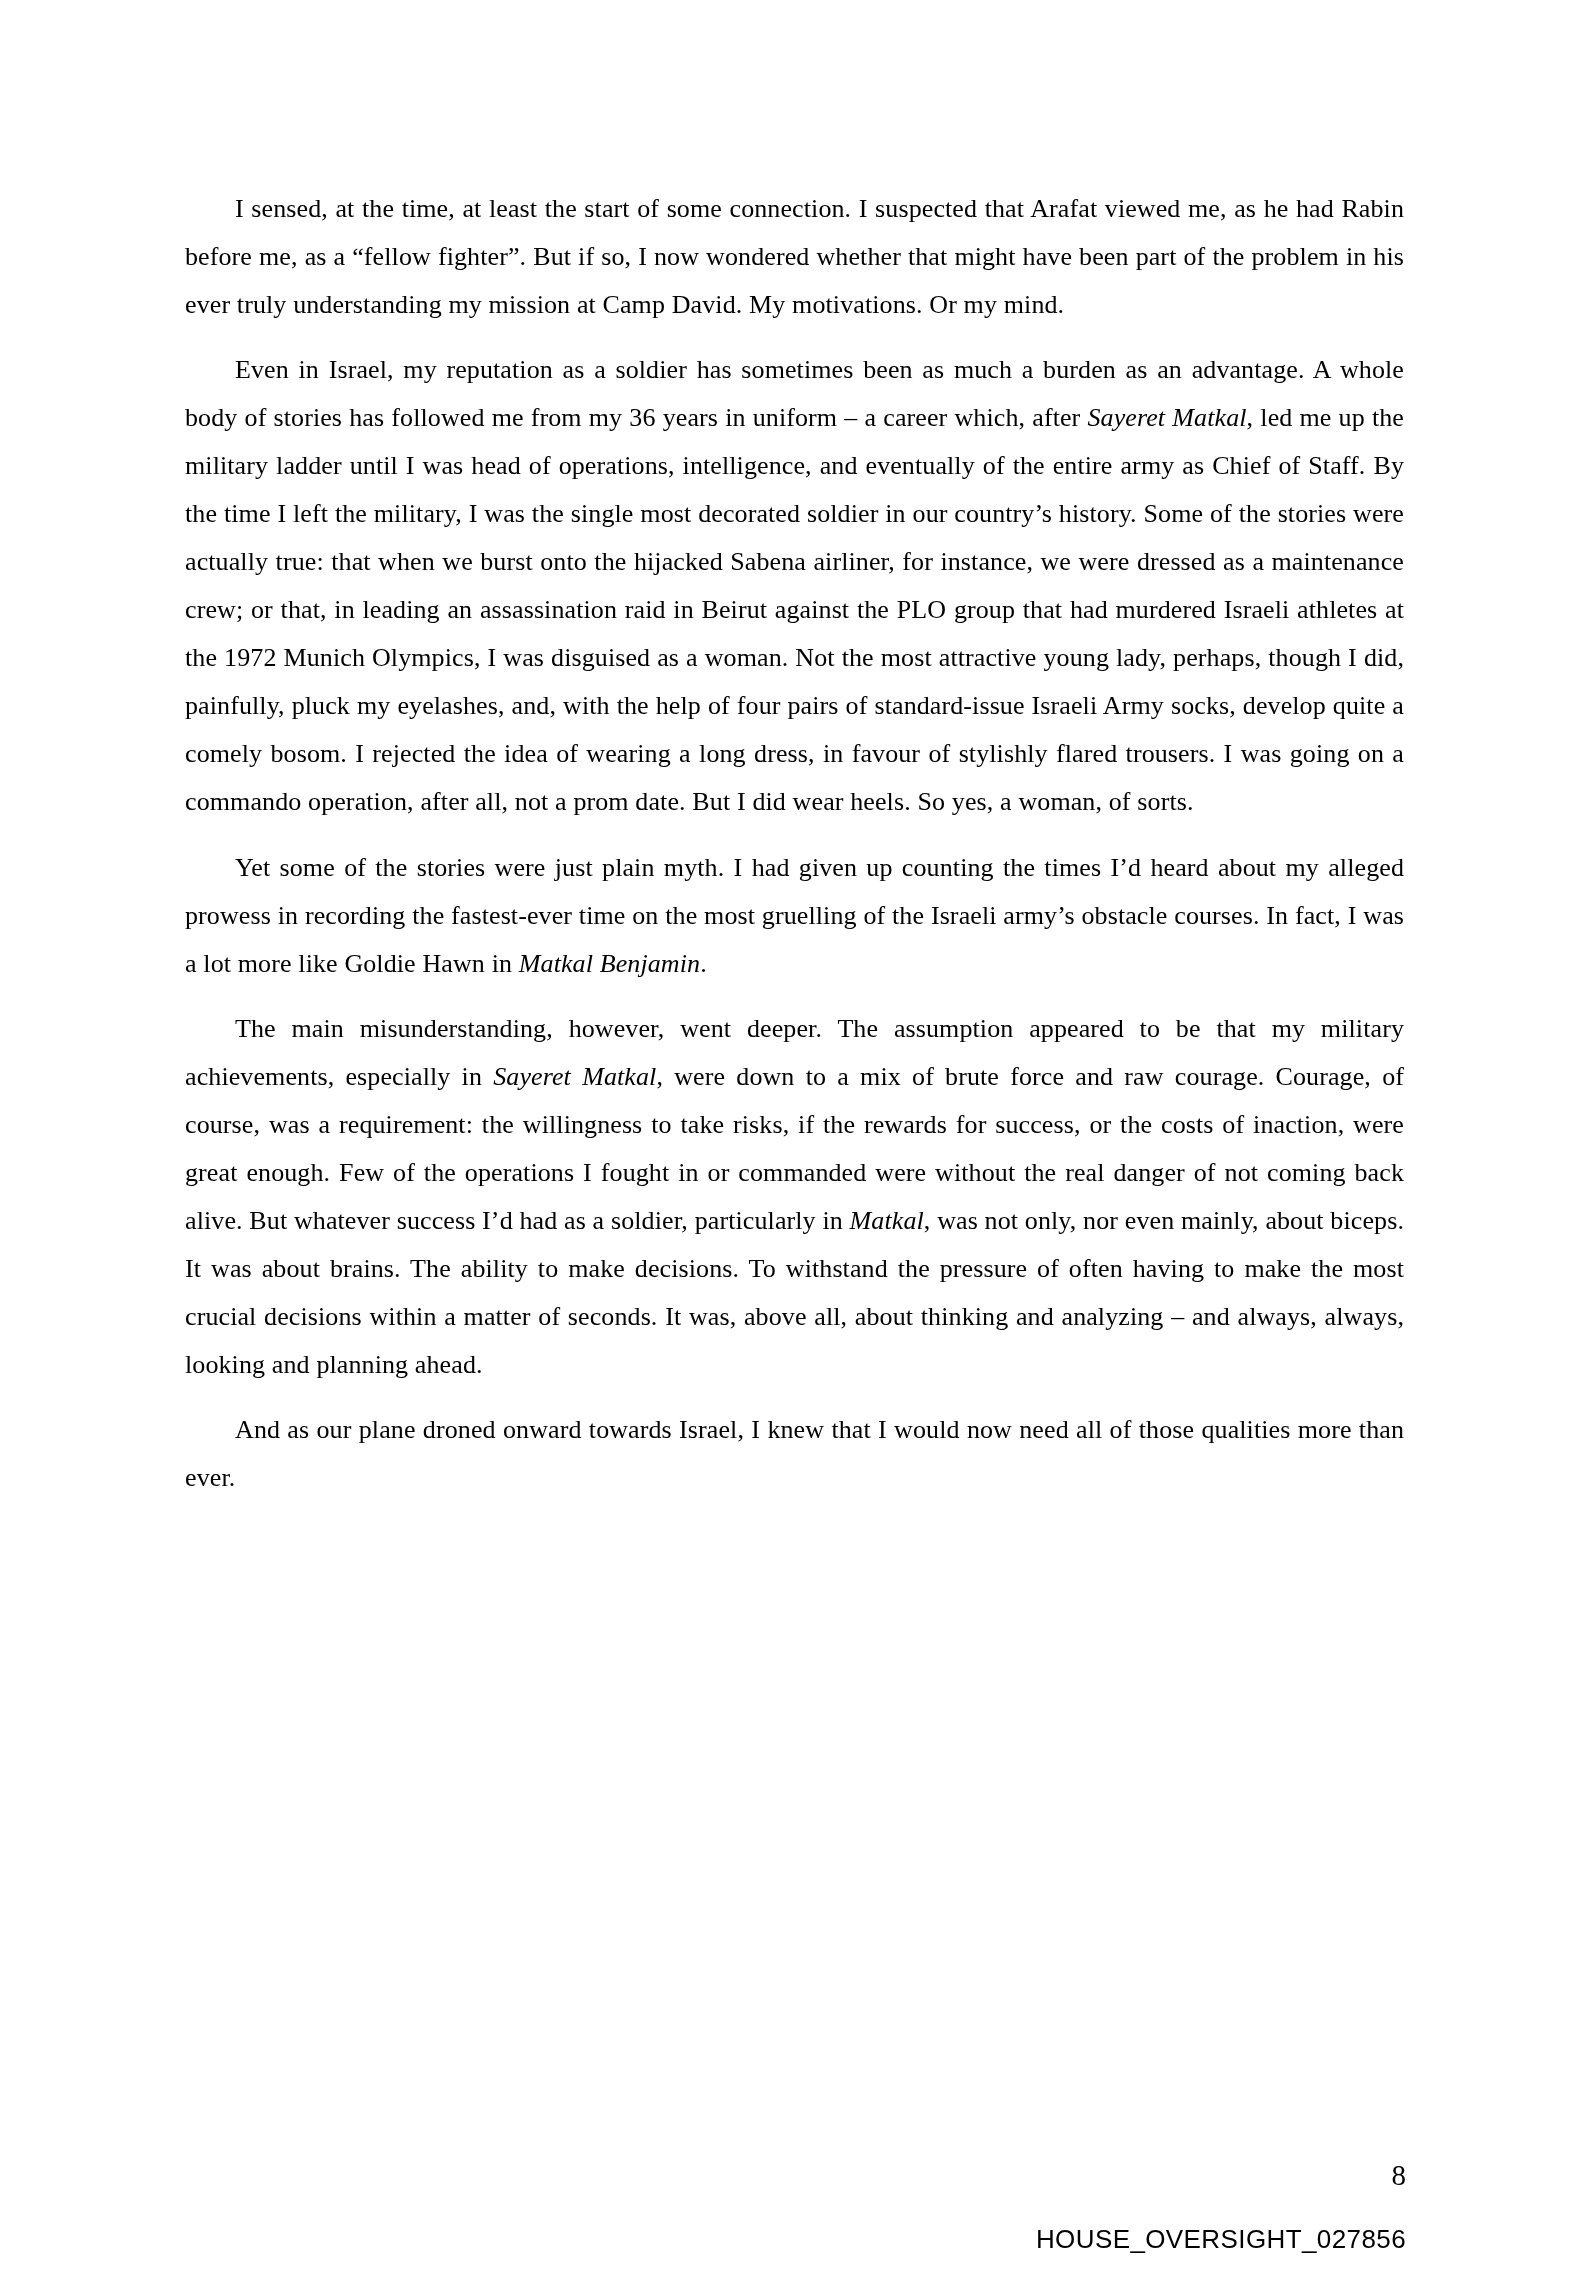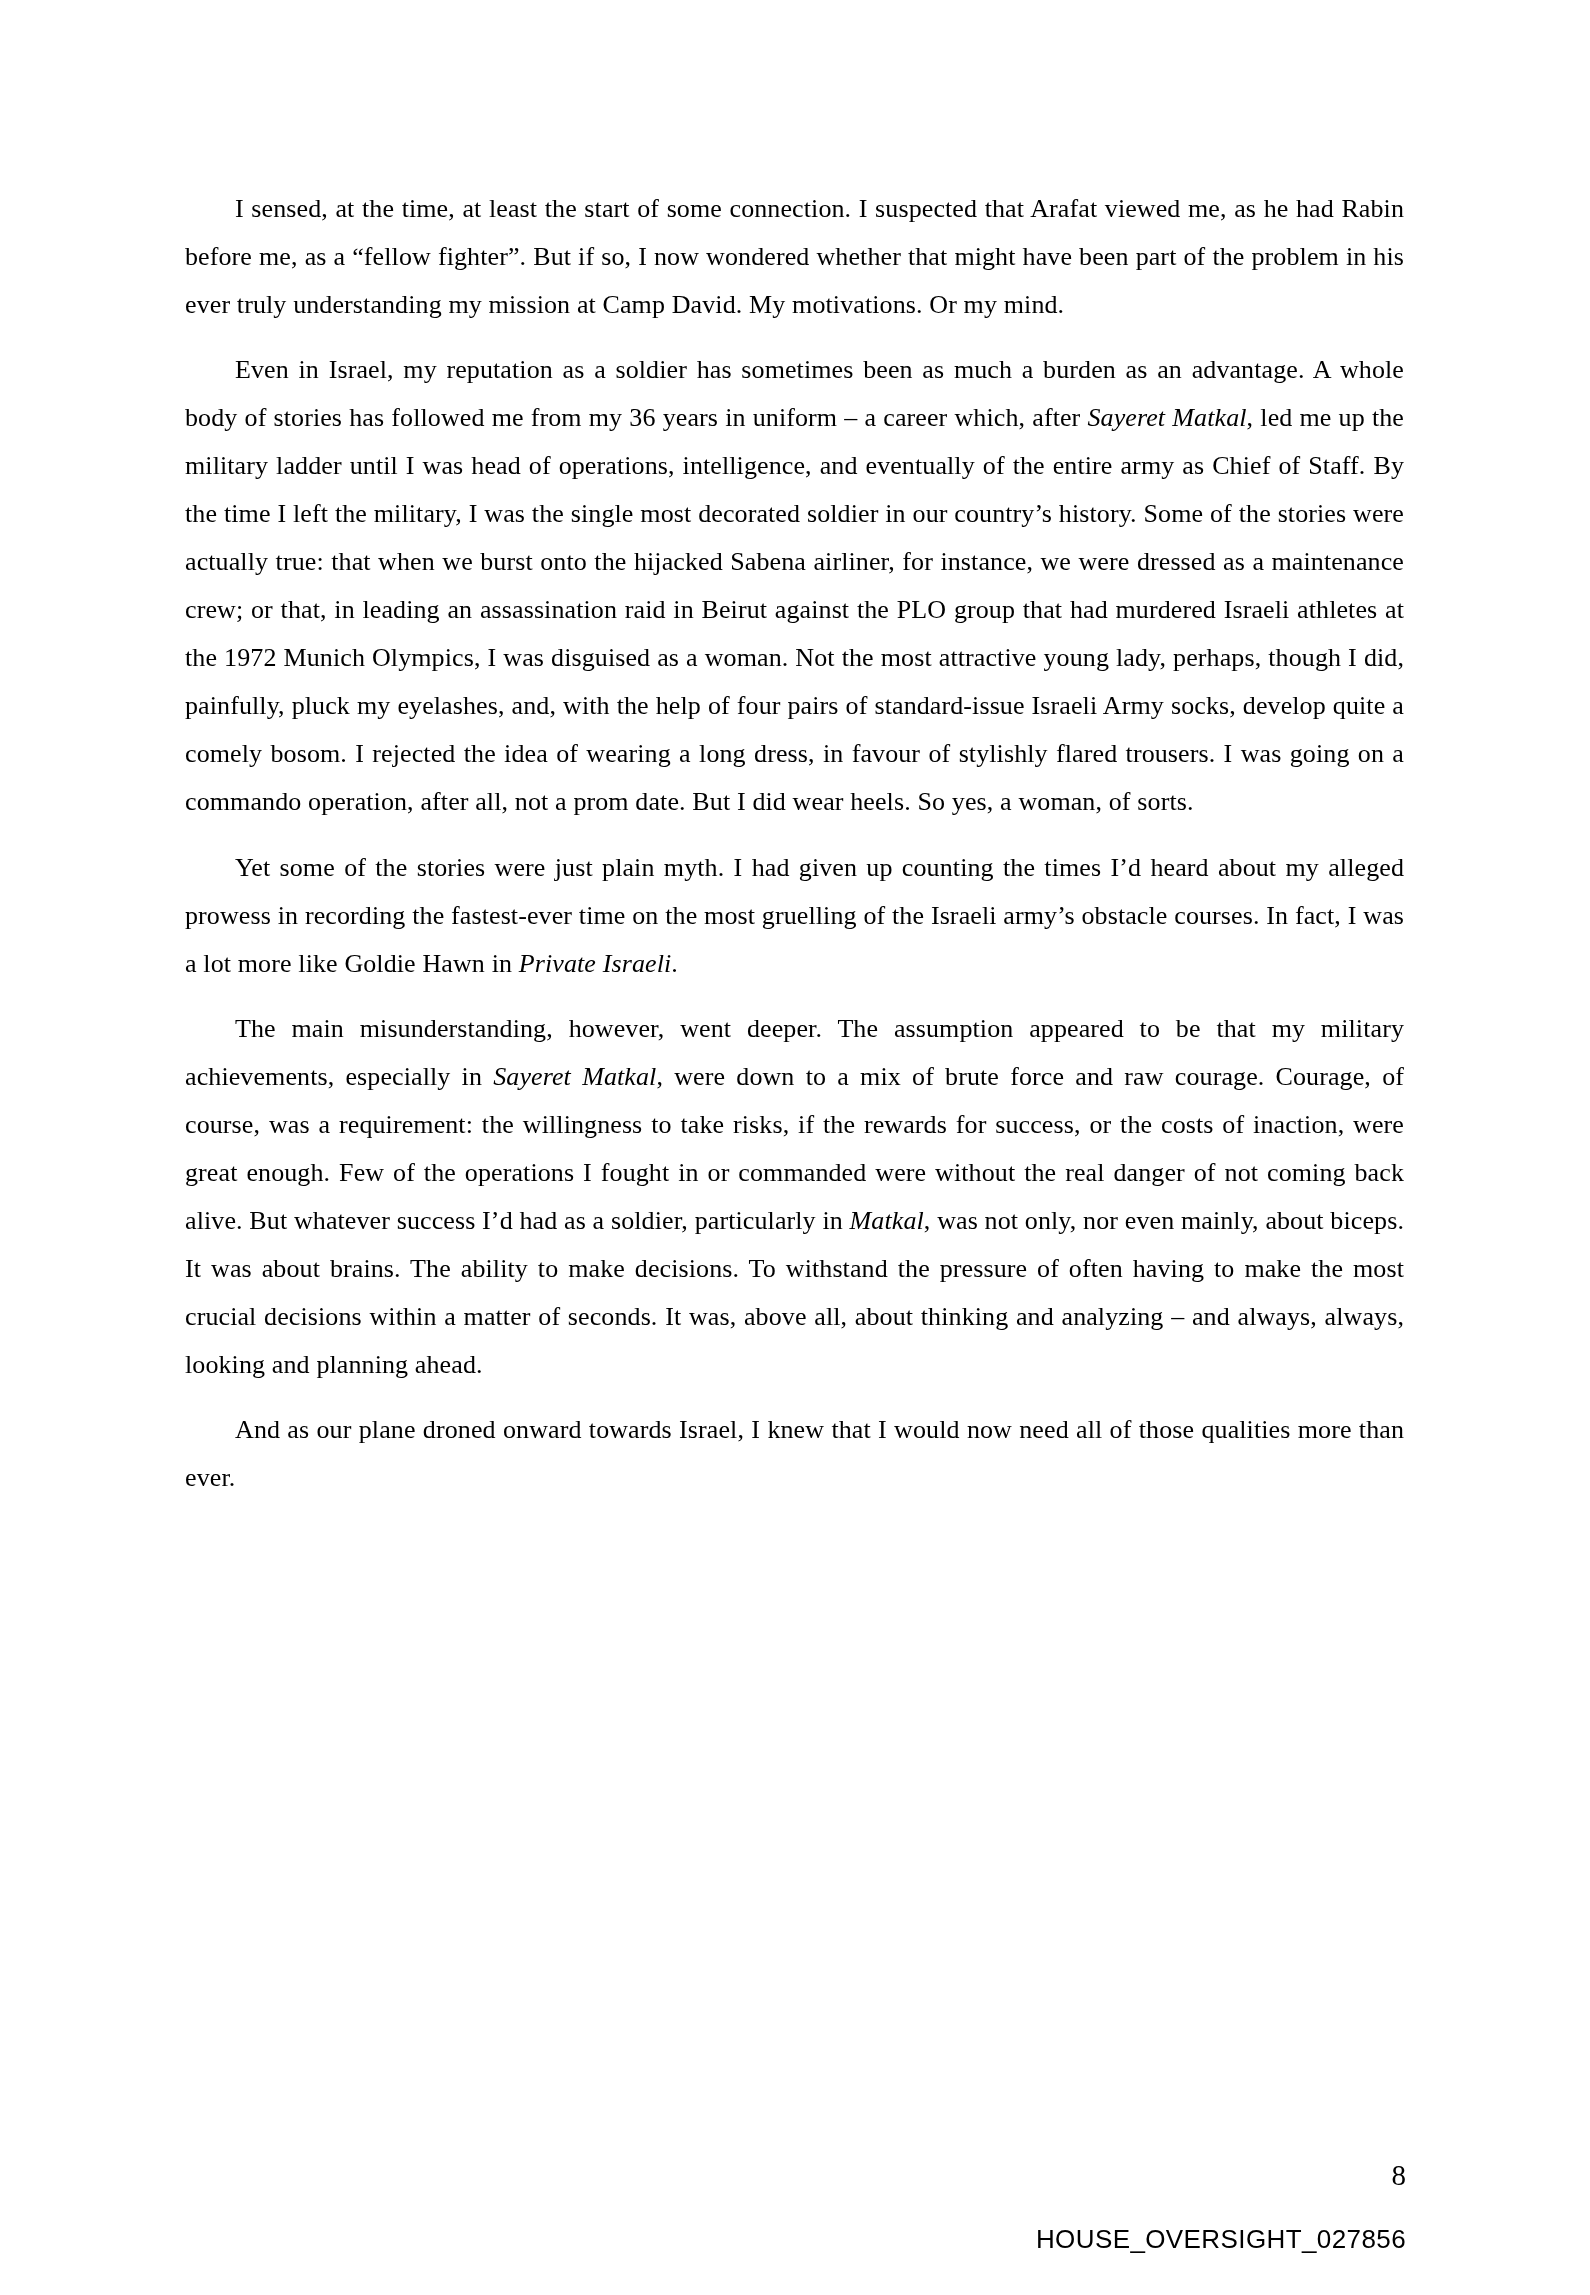--- a/index.html
+++ b/index.html
@@ -60,20 +60,20 @@
     white-space: nowrap;
   }
 </style>
 </head>
 <body>
 
 <div class="page">
   <div class="text-column" id="bodyColumn">
       <p class="para"><span>I sensed, at the time, at least the start of some connection. I suspected that Arafat viewed me, as he had Rabin before me, as a “fellow fighter”. But if so, I now wondered whether that might have been part of the problem in his ever truly understanding my mission at Camp David. My motivations. Or my mind.</span></p>
       <p class="para"><span>Even in Israel, my reputation as a soldier has sometimes been as much a burden as an advantage. A whole body of stories has followed me from my 36 years in uniform – a career which, after </span><span class="ital">Sayeret Matkal</span><span>, led me up the military ladder until I was head of operations, intelligence, and eventually of the entire army as Chief of Staff. By the time I left the military, I was the single most decorated soldier in our country’s history. Some of the stories were actually true: that when we burst onto the hijacked Sabena airliner, for instance, we were dressed as a maintenance crew; or that, in leading an assassination raid in Beirut against the PLO group that had murdered Israeli athletes at the 1972 Munich Olympics, I was disguised as a woman. Not the most attractive young lady, perhaps, though I did, painfully, pluck my eyelashes, and, with the help of four pairs of standard-issue Israeli Army socks, develop quite a comely bosom. I rejected the idea of wearing a long dress, in favour of stylishly flared trousers. I was going on a commando operation, after all, not a prom date. But I did wear heels. So yes, a woman, of sorts.</span></p>
-      <p class="para"><span>Yet some of the stories were just plain myth. I had given up counting the times I’d heard about my alleged prowess in recording the fastest-ever time on the most gruelling of the Israeli army’s obstacle courses. In fact, I was a lot more like Goldie Hawn in </span><span class="ital">Private Israeli</span><span>.</span></p>
+      <p class="para"><span>Yet some of the stories were just plain myth. I had given up counting the times I’d heard about my alleged prowess in recording the fastest-ever time on the most gruelling of the Israeli army’s obstacle courses. In fact, I was a lot more like Goldie Hawn in </span><span class="ital">Matkal Benjamin</span><span>.</span></p>
       <p class="para"><span>The main misunderstanding, however, went deeper. The assumption appeared to be that my military achievements, especially in </span><span class="ital">Sayeret Matkal</span><span>, were down to a mix of brute force and raw courage. Courage, of course, was a requirement: the willingness to take risks, if the rewards for success, or the costs of inaction, were great enough. Few of the operations I fought in or commanded were without the real danger of not coming back alive. But whatever success I’d had as a soldier, particularly in </span><span class="ital">Matkal</span><span>, was not only, nor even mainly, about biceps. It was about brains. The ability to make decisions. To withstand the pressure of often having to make the most crucial decisions within a matter of seconds. It was, above all, about thinking and analyzing – and always, always, looking and planning ahead.</span></p>
       <p class="para"><span>And as our plane droned onward towards Israel, I knew that I would now need all of those qualities more than ever.</span></p>
     </div>
   <div class="page-number">8</div>
   <div class="bates">HOUSE_OVERSIGHT_027856</div>
 </div>
 
 
 </body></html>

